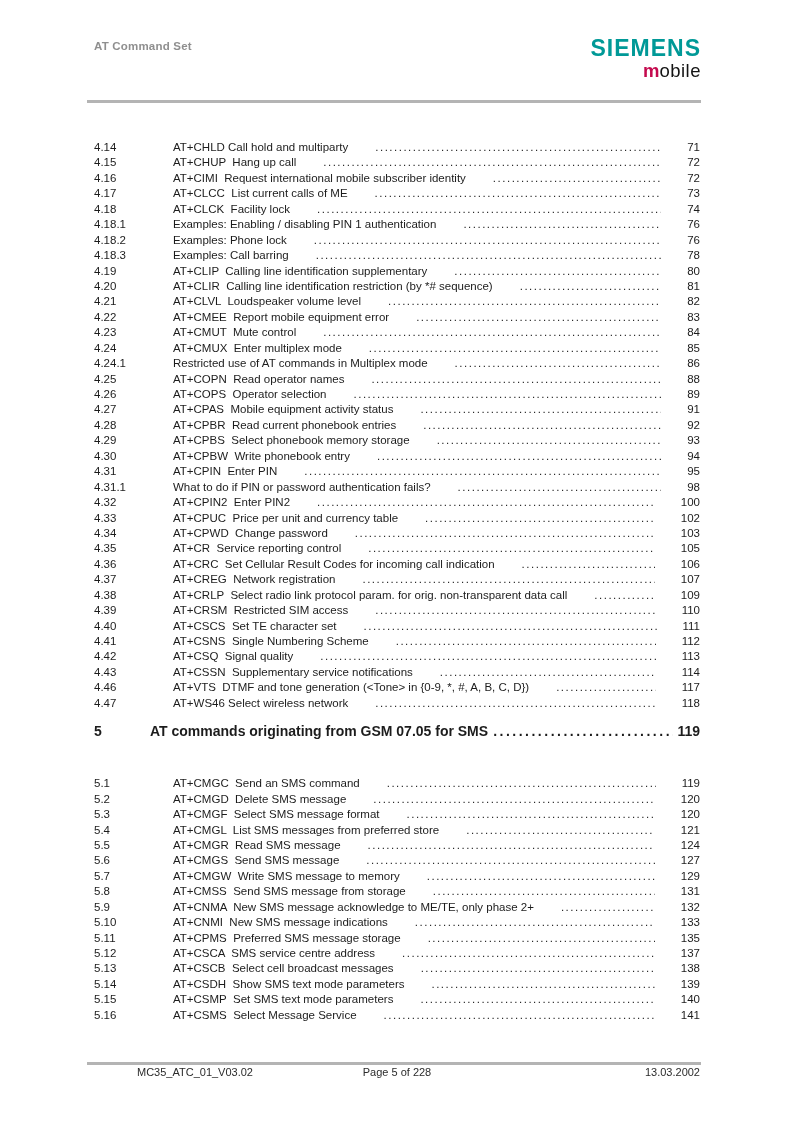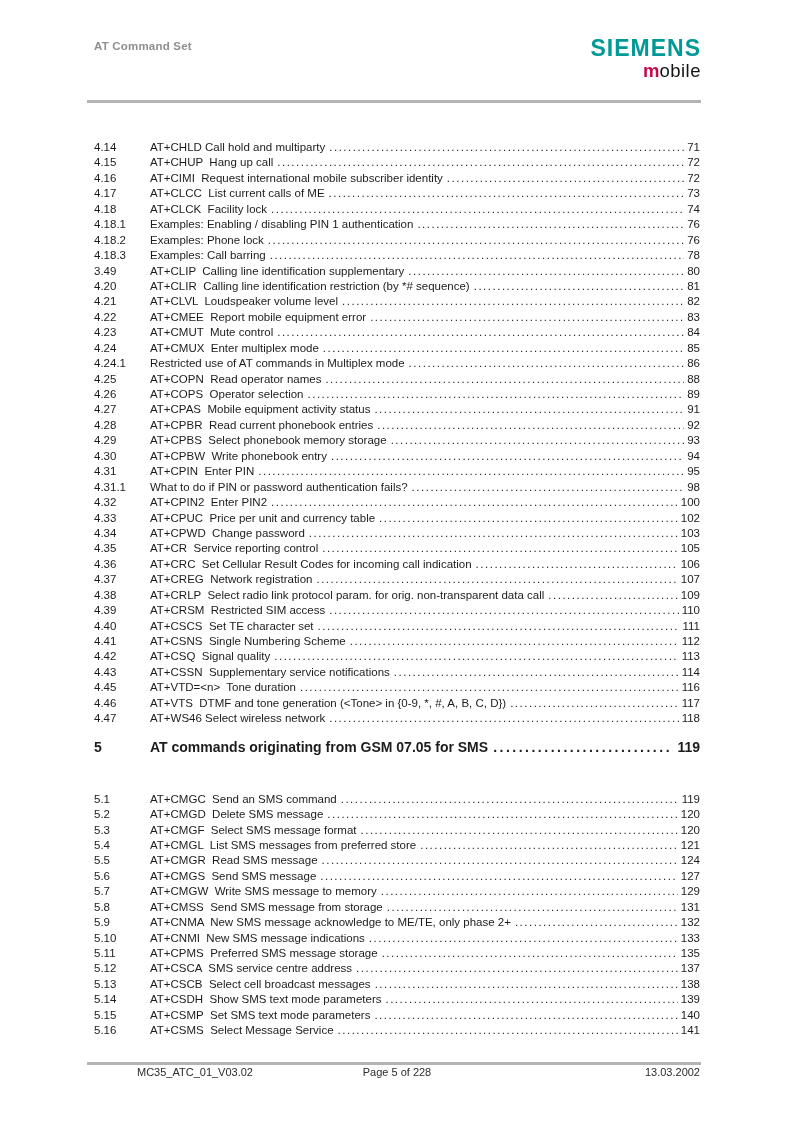--- a/index.html
+++ b/index.html
@@ -35,20 +35,21 @@
 
   
   .toc {
     position: absolute; left: 94px; top: 121px; width: 606px;
     font-size: 11.5px; color: #1c1c1c;
   }
   .toc-row {
     display: flex; align-items: baseline;
     height: 15.45px; line-height: 15.45px;
     white-space: nowrap;
+    gap: 23px;
   }
   .toc-row .num { flex: none; width: 56px; }
   .toc-row .title { flex: none; white-space: pre; }
   .toc-row .leader {
     flex: 1 1 0; overflow: hidden; white-space: nowrap;
     margin: 0 3px 0 4px; min-width: 0;
   }
   .toc-row .leader::after {
     content: "........................................................................................................................................................................................................";
     letter-spacing: 1.5px;
@@ -142,21 +143,21 @@
           <span class="leader"></span>
           <span class="page-num">76</span>
         </div>
         <div class="toc-row">
           <span class="num">4.18.3</span>
           <span class="title">Examples: Call barring</span>
           <span class="leader"></span>
           <span class="page-num">78</span>
         </div>
         <div class="toc-row">
-          <span class="num">3.49</span>
+          <span class="num">4.19</span>
           <span class="title">AT+CLIP  Calling line identification supplementary</span>
           <span class="leader"></span>
           <span class="page-num">80</span>
         </div>
         <div class="toc-row">
           <span class="num">4.20</span>
           <span class="title">AT+CLIR  Calling line identification restriction (by *# sequence)</span>
           <span class="leader"></span>
           <span class="page-num">81</span>
         </div>
@@ -302,26 +303,20 @@
           <span class="num">4.42</span>
           <span class="title">AT+CSQ  Signal quality</span>
           <span class="leader"></span>
           <span class="page-num">113</span>
         </div>
         <div class="toc-row">
           <span class="num">4.43</span>
           <span class="title">AT+CSSN  Supplementary service notifications</span>
           <span class="leader"></span>
           <span class="page-num">114</span>
-        </div>
-        <div class="toc-row">
-          <span class="num">4.45</span>
-          <span class="title">AT+VTD=&lt;n&gt;  Tone duration</span>
-          <span class="leader"></span>
-          <span class="page-num">116</span>
         </div>
         <div class="toc-row">
           <span class="num">4.46</span>
           <span class="title">AT+VTS  DTMF and tone generation (&lt;Tone&gt; in {0-9, *, #, A, B, C, D})</span>
           <span class="leader"></span>
           <span class="page-num">117</span>
         </div>
         <div class="toc-row">
           <span class="num">4.47</span>
           <span class="title">AT+WS46 Select wireless network</span>

